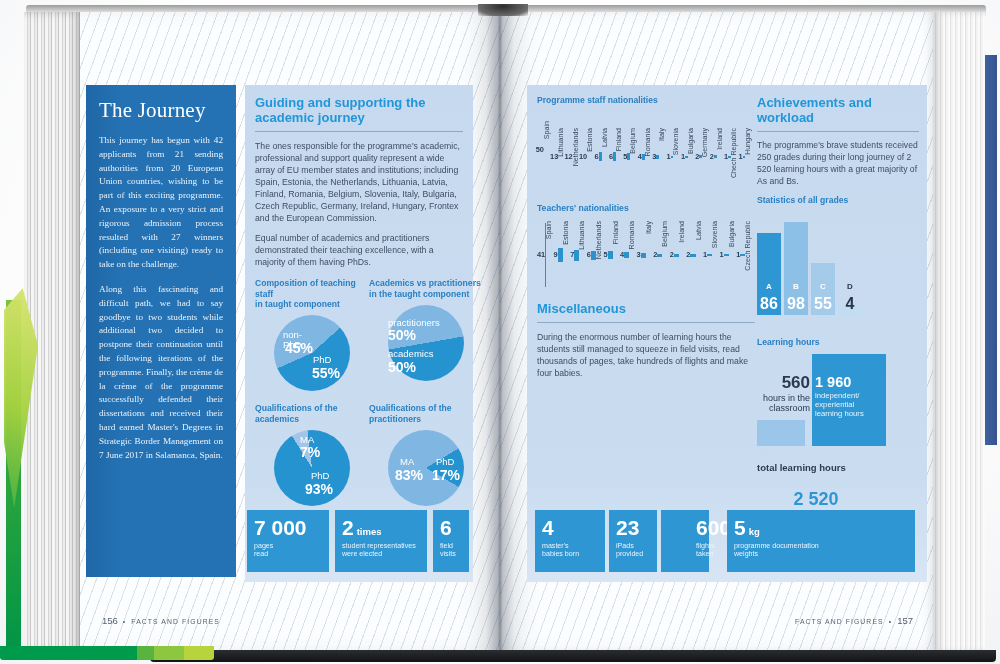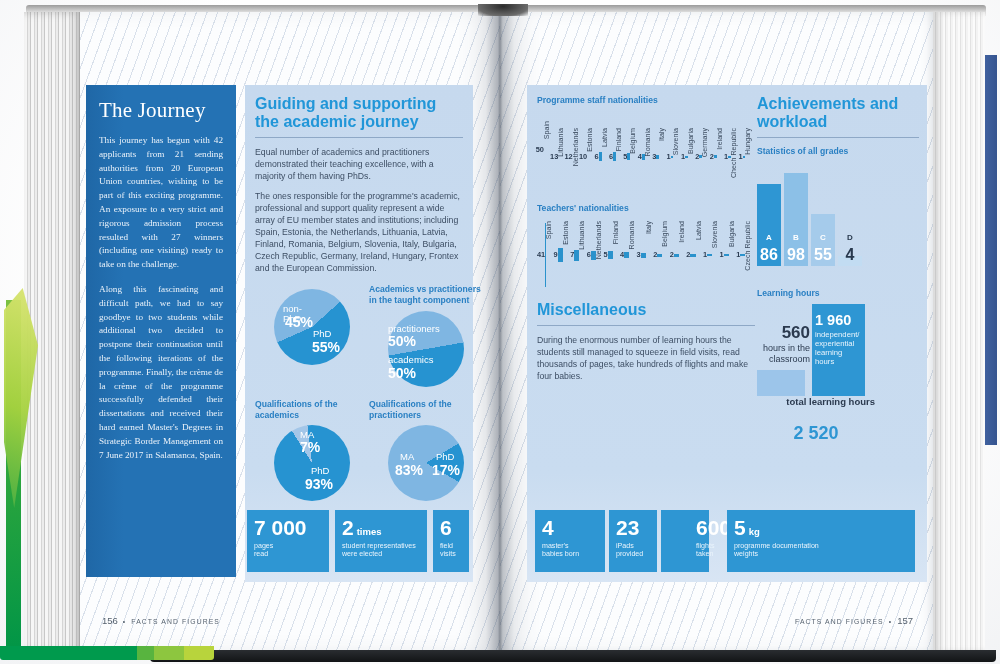--- a/index.html
+++ b/index.html
@@ -48,21 +48,21 @@
   .journey-box{position:absolute;left:86px;top:85px;width:150px;height:492px;
     background:linear-gradient(90deg,#1f67a6,#2472b4 25%);color:#fff;padding:13px 13px;}
   .journey-box h1{font-family:"Liberation Serif",serif;font-weight:500;font-size:21px;margin:0 0 11px 0;letter-spacing:.2px;}
   .journey-box p{font-family:"Liberation Serif",serif;font-size:9.2px;line-height:1.5;margin:0 0 11px 0;text-align:justify;color:#eaf2fa;}
 
   
   .panel{position:absolute;top:85px;background:linear-gradient(180deg,#c6d9ee 0%,#c9dcf0 78%,#d8e5f4 100%);}
   .guiding-panel{left:245px;width:228px;height:497px;padding:10px 10px;}
   .right-panel{left:527px;width:400px;height:497px;}
 
-  .h-big{font-size:16px;font-weight:bold;color:#2196d8;margin:0;}
+  .h-big{font-size:13px;font-weight:bold;color:#2196d8;margin:0;}
   .rule{height:1px;background:#7b97b8;opacity:.75;margin:6px 0 8px 0;}
   .body-txt{font-size:8.7px;line-height:1.38;color:#3d4e64;margin:0 0 8px 0;}
   .h-sub{font-size:8.6px;font-weight:bold;color:#2a80c3;white-space:pre-line;line-height:1.25;margin:0;}
 
   
   .pie-grid{display:grid;grid-template-columns:114px 114px;margin-top:10px;}
   .pie-cell{display:flex;flex-direction:column;align-items:flex-start;}
   .pie-cell .h-sub{min-height:22px;}
   .pie-cell.row2{margin-top:12px;}
   .pie-cell.row2 .h-sub{min-height:13px;}
@@ -128,24 +128,24 @@
   .grade-letter{position:absolute;bottom:24px;left:0;width:100%;text-align:center;font-size:8px;font-weight:bold;}
   .grade-num{position:absolute;bottom:3px;left:0;width:100%;text-align:center;font-size:16px;font-weight:bold;line-height:1;}
 
   
   .learning-title{margin-top:22px;}
   .learning{position:relative;width:110px;height:94px;margin-top:4px;}
   .classroom-txt{position:absolute;right:57px;bottom:32px;text-align:right;color:#2b3a4f;}
   .classroom-val{font-size:17px;font-weight:bold;line-height:1;}
   .classroom-label{font-size:9px;line-height:1.18;white-space:pre-line;margin-top:2px;}
   .bar-classroom{position:absolute;left:0;bottom:0;width:48px;background:#9cc5ea;}
-  .bar-independent{position:absolute;left:55px;bottom:0;width:53px;background:#2e96d3;color:#fff;padding:9px 3px;}
+  .bar-independent{position:absolute;left:55px;bottom:0;width:74px;background:#2e96d3;color:#fff;padding:21px 3px;}
   .independent-val{font-size:14.5px;font-weight:bold;line-height:1;}
   .independent-label{font-size:7.7px;line-height:1.15;white-space:pre-line;margin-top:3px;color:#e9f4fc;}
-  .total-label{width:118px;text-align:right;font-size:9.5px;font-weight:bold;color:#2b3a4f;margin-top:0;}
+  .total-label{width:118px;text-align:left;font-size:9.5px;font-weight:bold;color:#2b3a4f;margin-top:16px;}
   .total-val{width:118px;text-align:center;font-size:18px;font-weight:bold;color:#2e96d3;margin-top:16px;}
 </style>
 </head>
 <body>
 
 <div class="scene">
 
   <div class="top-edge"></div>
   <div class="left-stack"></div>
   <div class="right-stack"></div>
@@ -170,25 +170,27 @@
 
   <div class="journey-box">
     <h1>The Journey</h1>
     <p>This journey has begun with 42 applicants from 21 sending authorities from 20 European Union countries, wishing to be part of this exciting programme. An exposure to a very strict and rigorous admission process resulted with 27 winners (including one visiting) ready to take on the challenge.</p>
     <p>Along this fascinating and difficult path, we had to say goodbye to two students while additional two decided to postpone their continuation until the following iterations of the programme. Finally, the crème de la crème of the programme successfully defended their dissertations and received their hard earned Master's Degrees in Strategic Border Management on 7 June 2017 in Salamanca, Spain.</p>
   </div>
 
   <div class="panel guiding-panel">
     <h2 class="h-big">Guiding and supporting the academic journey</h2>
     <div class="rule"></div>
+    <p class="body-txt">The ones responsible for the programme's academic, professional and support quality represent a wide array of EU member states and institutions; including Spain, Estonia, the Netherlands, Lithuania, Latvia, Finland, Romania, Belgium, Slovenia, Italy, Bulgaria, Czech Republic, Germany, Ireland, Hungary, Frontex and the European Commission.</p>
     <p class="body-txt">Equal number of academics and practitioners demonstrated their teaching excellence, with a majority of them having PhDs.</p>
-    <p class="body-txt">The ones responsible for the programme's academic, professional and support quality represent a wide array of EU member states and institutions; including Spain, Estonia, the Netherlands, Lithuania, Latvia, Finland, Romania, Belgium, Slovenia, Italy, Bulgaria, Czech Republic, Germany, Ireland, Hungary, Frontex and the European Commission.</p>
 
     <div class="pie-grid">
       <div class="pie-cell">
+        <div class="h-sub" style="white-space: pre-line;">Composition of teaching staff
+in taught component</div>
         <div class="pie pie1">
           <span class="g0">
               <span class="slice-name">non-PhD</span>
               <span class="slice-val">45%</span>
             </span>
           <span class="g1">
               <span class="slice-name">PhD</span>
               <span class="slice-val">55%</span>
             </span>
         </div>
@@ -471,20 +473,21 @@
         </div>
 
       <h2 class="h-big" style="margin-top:12px;">Miscellaneous</h2>
       <div class="rule"></div>
       <p class="body-txt">During the enormous number of learning hours the students still managed to squeeze in field visits, read thousands of pages, take hundreds of flights and make four babies.</p>
     </div>
 
     <div class="col-right">
       <h2 class="h-big">Achievements and workload</h2>
       <div class="rule"></div>
+      <p class="body-txt" style="font-size:8.6px;">The programme's brave students received 250 grades during their long journey of 2 520 learning hours with a great majority of As and Bs.</p>
 
       <div class="h-sub" style="white-space: pre-line;">Statistics of all grades</div>
       <div class="grades">
           <div class="grade-col">
             <div class="grade-bar" style="height:82px;background:#2e96d3"></div>
             <span class="grade-letter" style="color:#ffffff">A</span>
             <span class="grade-num" style="color:#ffffff">86</span>
           </div>
           <div class="grade-col">
             <div class="grade-bar" style="height:93px;background:#8cc0e7"></div>

